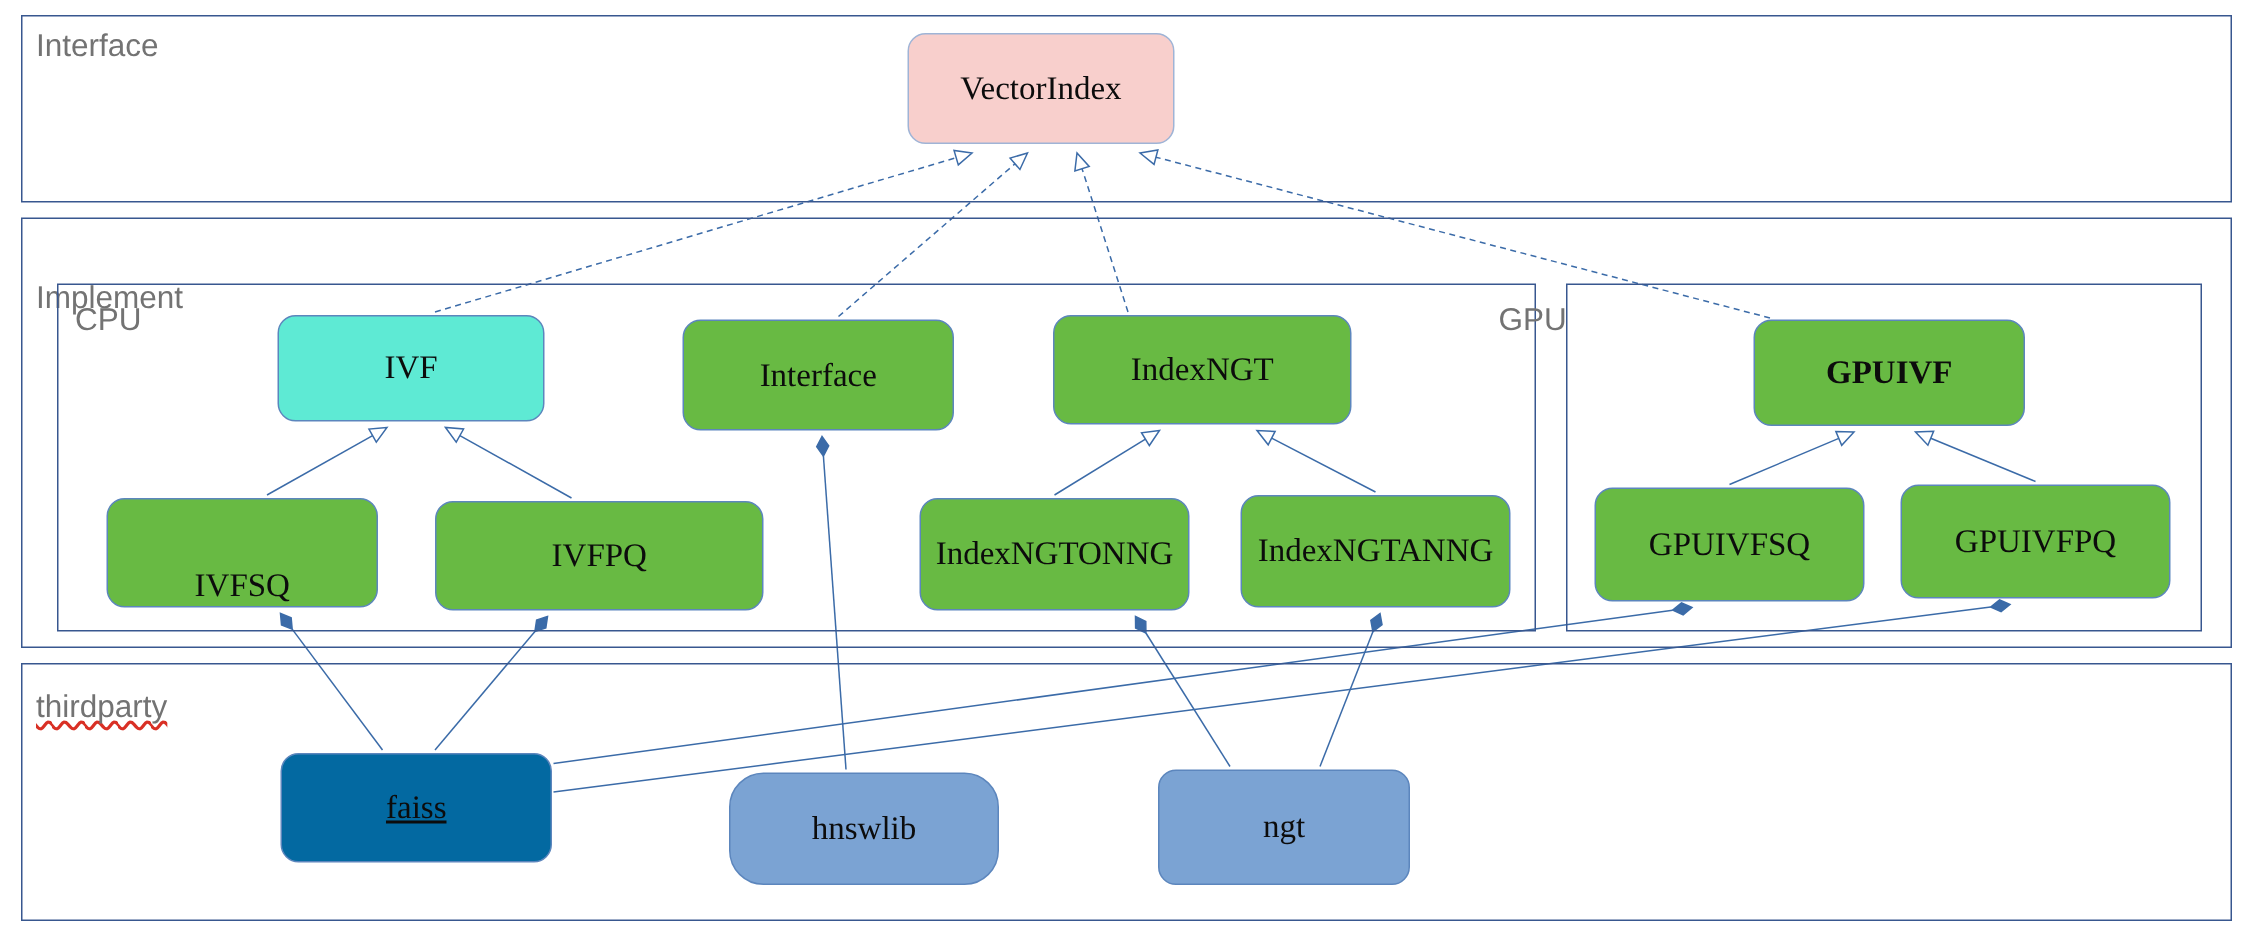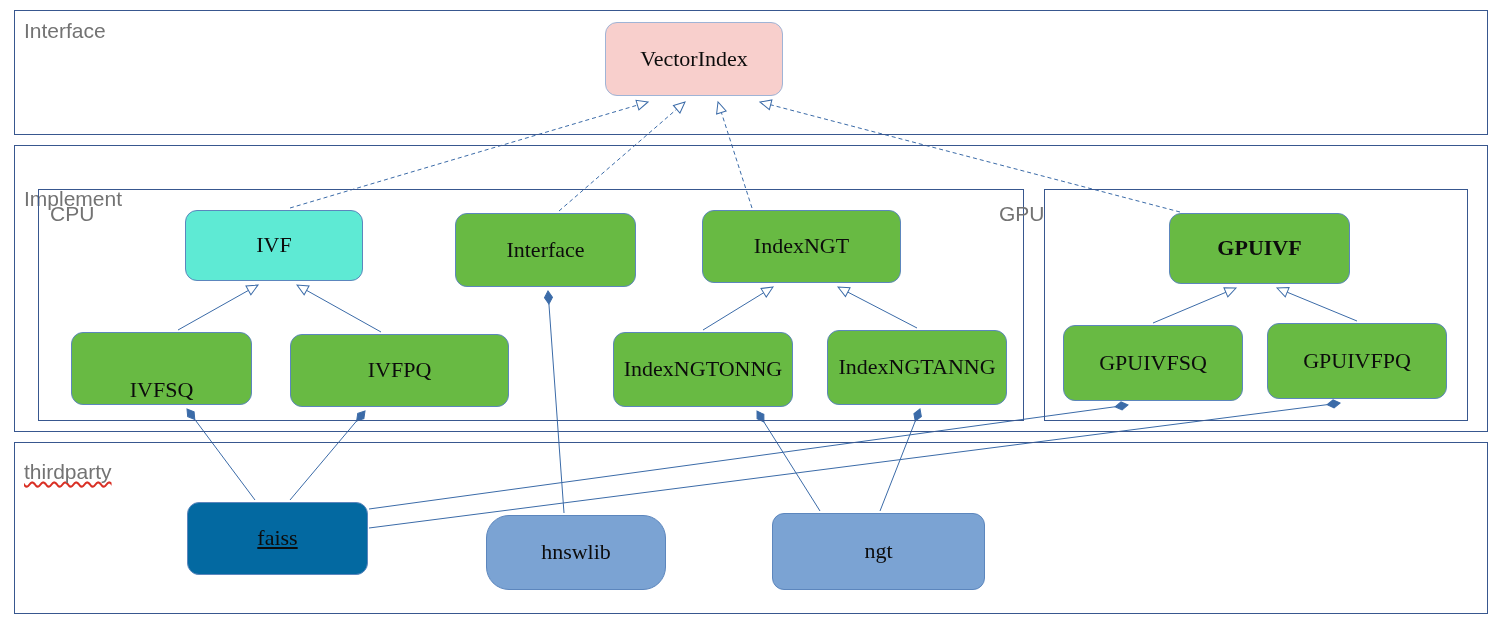--- a/index.html
+++ b/index.html
@@ -184,18 +184,18 @@
       </div>
       <div class="node impl" style="left: 1267px; top: 323px; width: 180px; height: 76px; background: rgb(104, 186, 67); border-color: rgb(92, 134, 189);">
         <span>GPUIVFPQ</span>
       </div>
       <div class="node party" style="left: 187px; top: 502px; width: 181px; height: 73px; background: #0369a1; border-color: rgb(92, 134, 189); text-decoration: underline;">
         <span>faiss</span>
       </div>
       <div class="node party" style="left: 486px; top: 515px; width: 180px; height: 75px; background: rgb(123, 163, 211); border-color: rgb(92, 134, 189); border-radius: 23px;">
         <span>hnswlib</span>
       </div>
-      <div class="node party" style="left: 772px; top: 513px; width: 213px; height: 77px; background: rgb(123, 163, 211); border-color: rgb(92, 134, 189);">
+      <div class="node party" style="left: 772px; top: 513px; width: 168px; height: 77px; background: rgb(123, 163, 211); border-color: rgb(92, 134, 189);">
         <span>ngt</span>
       </div>
     </div>
 
 </div>
 
 </body></html>

